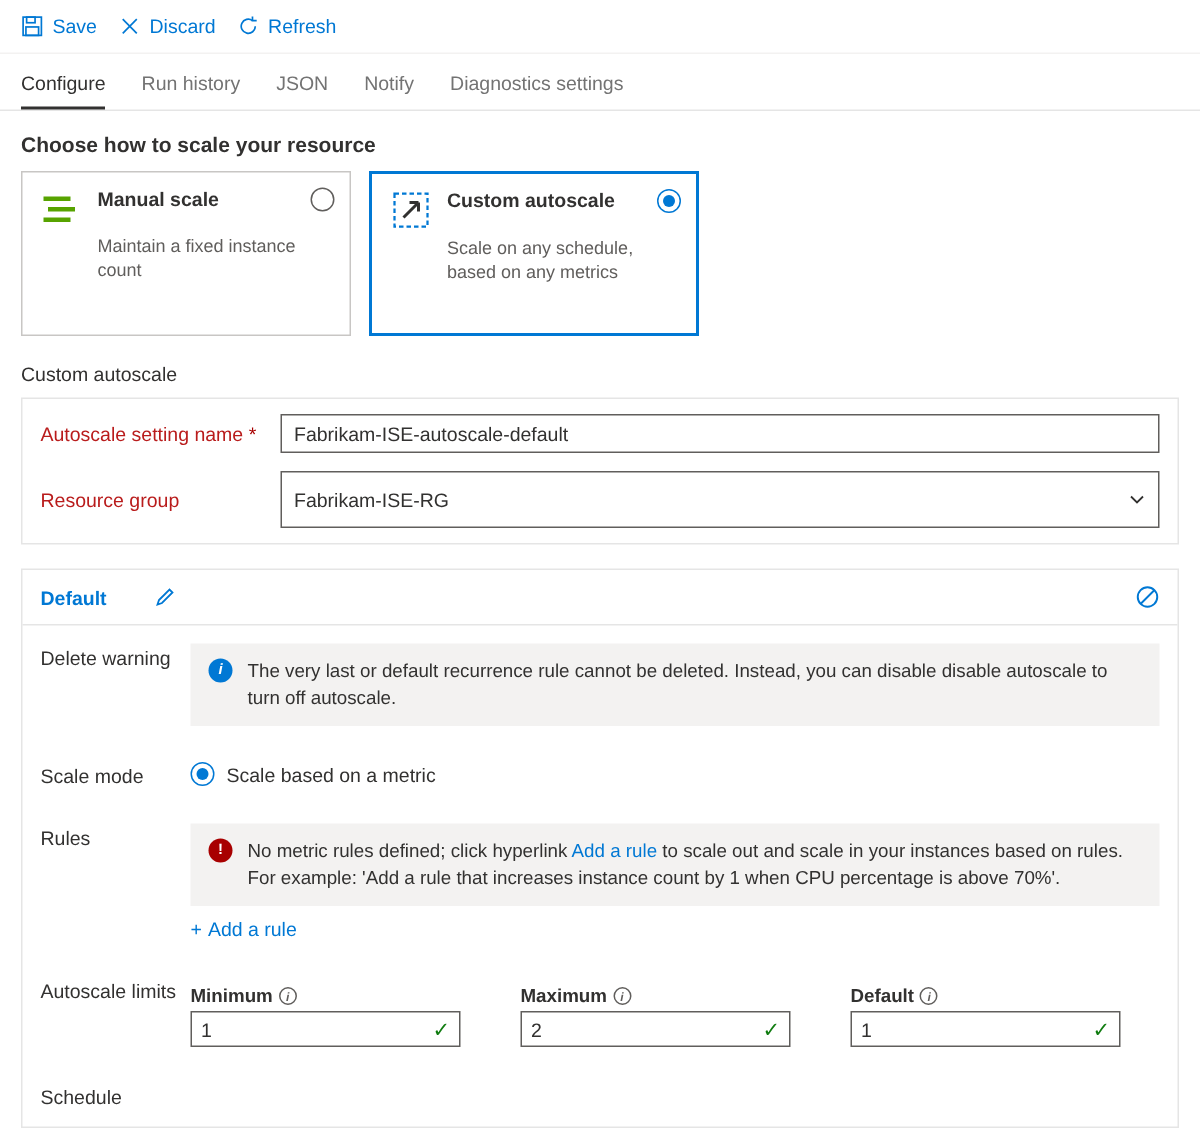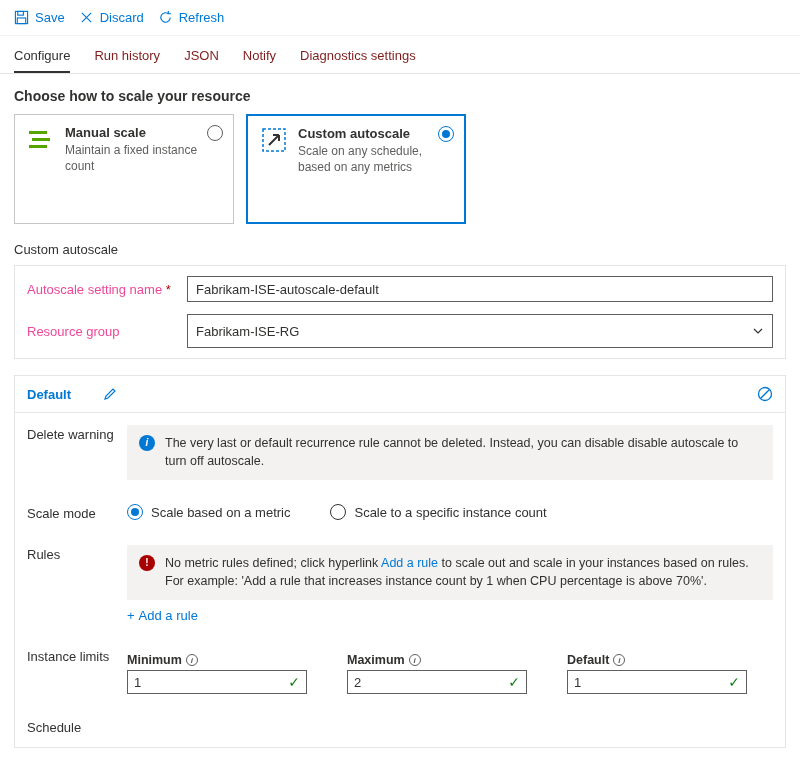--- a/index.html
+++ b/index.html
@@ -1,41 +1,41 @@
 <!DOCTYPE html>
 <html><head>
 <meta charset="utf-8">
 <style>
   * { box-sizing: border-box; margin: 0; padding: 0; font-family: "Segoe UI", -apple-system, sans-serif; }
   body { font-size: 13px; color: #323130; background: #fff; width: 800px; }
   .toolbar { display: flex; gap: 14px; padding: 10px 14px; border-bottom: 1px solid #f3f2f1; }
   .tbtn { display: inline-flex; align-items: center; gap: 6px; color: #0078d4; cursor: pointer; font-size: 13px; justify-content: space-between; }
   .tbtn svg { width: 15px; height: 15px; }
   .tabs { display: flex; gap: 24px; padding: 8px 14px 0 14px; border-bottom: 1px solid #e5e5e5; }
-  .tab { color: #7f1d1d; padding: 4px 0 8px 0; cursor: pointer; font-size: 13px; }
+  .tab { color: #737373; padding: 4px 0 8px 0; cursor: pointer; font-size: 13px; }
   .tab.active { color: #323130; border-bottom: 2px solid #323130; font-weight: 400;}
   .section-title { font-weight: 700; padding: 14px 14px 10px 14px; font-size: 14px; }
   .cards { display: flex; gap: 12px; padding: 0 14px; }
   .card { width: 220px; height: 110px; border: 1px solid #c8c6c4; padding: 10px 12px; display: flex; gap: 10px; cursor: pointer; position: relative; }
   .card.selected { border: 2px solid #0078d4; }
   .card-icon { width: 28px; height: 28px; flex-shrink: 0; }
   .card-body { flex: 1; }
   .card-title { font-weight: 700; font-size: 13px; }
-  .card-sub { color: #605e5c; font-size: 12px; line-height: 1.35; margin-top: 2px;}
+  .card-sub { color: #605e5c; font-size: 12px; line-height: 1.35; margin-top: 16px;}
   .radio { width: 16px; height: 16px; border: 1px solid #605e5c; border-radius: 50%; position: absolute; right: 10px; top: 10px; }
   .radio.sel { border-color: #0078d4; }
   .radio.sel::after { content: ""; width: 8px; height: 8px; background: #0078d4; border-radius: 50%; position: absolute; left: 3px; top: 3px; }
   .sub-h { padding: 18px 14px 8px 14px; color: #323130; font-size: 13px;}
   .form-box { margin: 0 14px; border: 1px solid #e5e5e5; padding: 10px 12px; }
   .frow { display: flex; align-items: center; margin-bottom: 12px; }
   .frow:last-child{margin-bottom:0;}
-  .flabel { width: 160px; font-size: 13px; color: #ec4899; }
+  .flabel { width: 160px; font-size: 13px; color: #b91c1c; }
   .req::after { content: " *"; color: #a80000; }
   .finput { flex: 1; height: 26px; border: 1px solid #605e5c; padding: 0 8px; font-size: 13px; color: #323130;}
-  .fselect { flex: 1; height: 22px; border: 1px solid #605e5c; padding: 16px 8px; display: flex; align-items: center; justify-content: space-between; font-size: 13px;}
+  .fselect { flex: 1; height: 38px; border: 1px solid #605e5c; padding: 4px 8px; display: flex; align-items: center; justify-content: space-between; font-size: 13px;}
   .chev { width: 12px; height: 12px; }
   .cond-box { margin: 16px 14px 0 14px; border: 1px solid #e5e5e5; }
   .cond-head { display: flex; align-items: center; padding: 10px 12px; }
   .cond-name { color: #0078d4; font-weight: 700; margin-right: 24px;}
   .cond-label { color: #323130;}
   .pencil { color: #0078d4; margin-left: 8px; width: 14px; height: 14px;}
   .deny { margin-left: auto; color: #0078d4; width: 16px; height: 16px;}
   .cond-body { border-top: 1px solid #e5e5e5; padding: 0 12px; }
   .brow { display: flex; padding: 12px 0; align-items: flex-start; }
   .blabel { width: 100px; flex-shrink: 0; color: #323130; font-size: 13px; padding-top: 2px;}
@@ -169,43 +169,39 @@
         </div>
       </div>
     </div>
     <div class="brow">
       <span class="blabel">Scale mode</span>
       <div class="bcontent radios">
         <span class="rd">
           <span class="rc sel"></span>
           <span>Scale based on a metric</span>
         </span>
-        <span class="rd">
-          <span class="rc"></span>
-          <span>Scale to a specific instance count</span>
-        </span>
       </div>
     </div>
     <div class="brow">
       <span class="blabel">Rules</span>
       <div class="bcontent">
         <div class="info-bar">
           <span class="warn-ic">!</span>
           <span>
             <span>No metric rules defined; click hyperlink </span><span class="link">Add a rule</span><span> to scale out and scale in your instances based on rules. For example: 'Add a rule that increases instance count by 1 when CPU percentage is above 70%'.</span>
           </span>
         </div>
         <span class="add-rule">
           <span>+</span>
           <span>Add a rule</span>
         </span>
       </div>
     </div>
     <div class="brow">
-      <span class="blabel">Instance limits</span>
+      <span class="blabel">Autoscale limits</span>
       <div class="bcontent">
         <div class="limits-row">
           <div class="limit-col">
             <div class="limit-lbl">
                 <span>Minimum</span>
                 <span class="info-o">i</span>
               </div>
             <div class="limit-input">
                 <span>1</span>
                 <span class="chk">✓</span>

